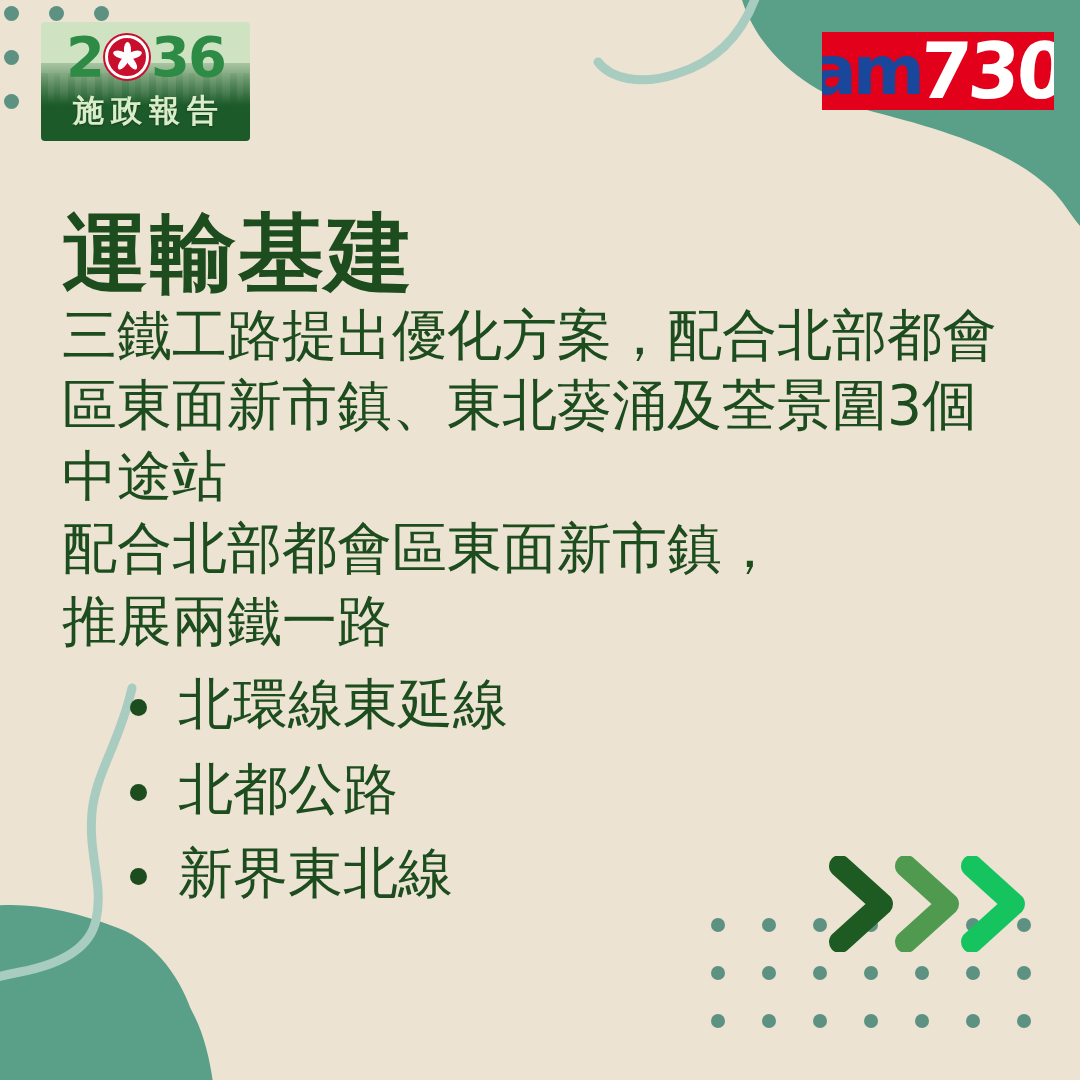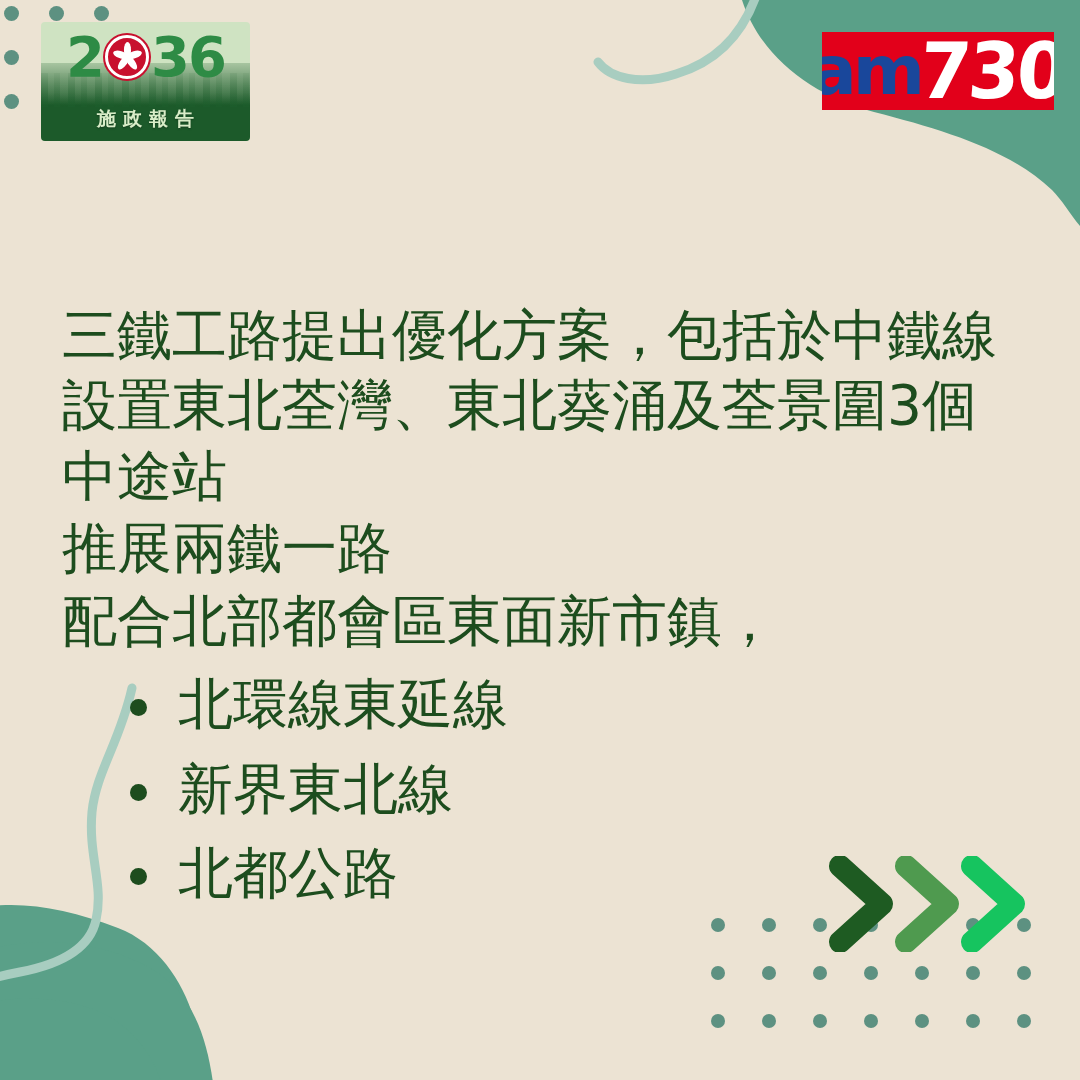--- a/index.html
+++ b/index.html
@@ -131,21 +131,21 @@
   .bauhinia .petal:nth-child(4) { transform: rotate(216deg); }
   .bauhinia .petal:nth-child(5) { transform: rotate(288deg); }
 
   .logo-sub {
     position: absolute;
     left: 0; right: 0;
     bottom: 9px;
     text-align: center;
     font-family: "DejaVu Sans", sans-serif;
     font-weight: 700;
-    font-size: 19px;
+    font-size: 31px;
     letter-spacing: 7px;
     text-indent: 7px;
     color: #d9edc8;
     text-shadow: 0 1px 2px rgba(0,0,0,0.35);
   }
 
   
   .am730 {
     position: absolute;
     left: 822px;
@@ -310,30 +310,31 @@
       <span>36</span>
     </div>
     <div class="logo-sub">施政報告</div>
   </div>
 
   <div class="am730">
     <span class="am">am</span>
     <span class="seven30">730</span>
   </div>
 
+  <h1 class="headline">運輸基建</h1>
 
   <div class="body-block">
-    <p class="para">三鐵工路提出優化方案，包括於中鐵線設置東北荃灣、東北葵涌及荃景圍3個中途站</p>
+    <p class="para">三鐵工路提出優化方案，配合北部都會區東面新市鎮、東北葵涌及荃景圍3個中途站</p>
+    <p class="para">配合北部都會區東面新市鎮，</p>
     <p class="para">推展兩鐵一路</p>
-    <p class="para">配合北部都會區東面新市鎮，</p>
 
     <ul class="bullets">
       <li>北環線東延線</li>
+      <li>北都公路</li>
       <li>新界東北線</li>
-      <li>北都公路</li>
     </ul>
   </div>
 
   <div class="chevrons">
     <svg class="chev" viewBox="0 0 74 96" xmlns="http://www.w3.org/2000/svg">
       <path d="M16,10 L58,48 L16,86" fill="none" stroke="#1e5b22" stroke-width="22" stroke-linecap="round" stroke-linejoin="round"></path>
     </svg>
     <svg class="chev" viewBox="0 0 74 96" xmlns="http://www.w3.org/2000/svg">
       <path d="M16,10 L58,48 L16,86" fill="none" stroke="#4f9a4f" stroke-width="22" stroke-linecap="round" stroke-linejoin="round"></path>
     </svg>

